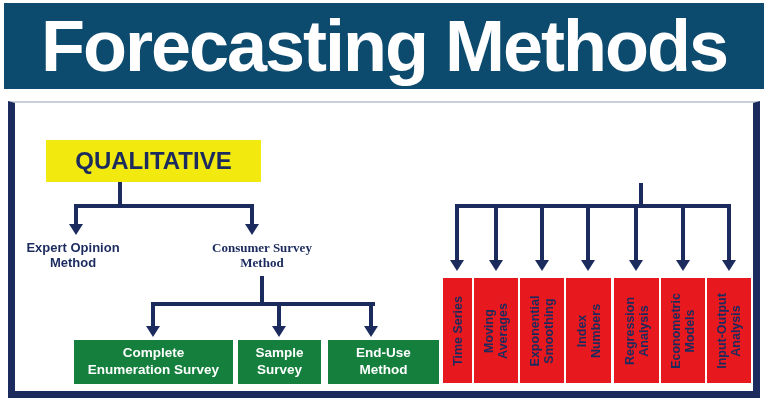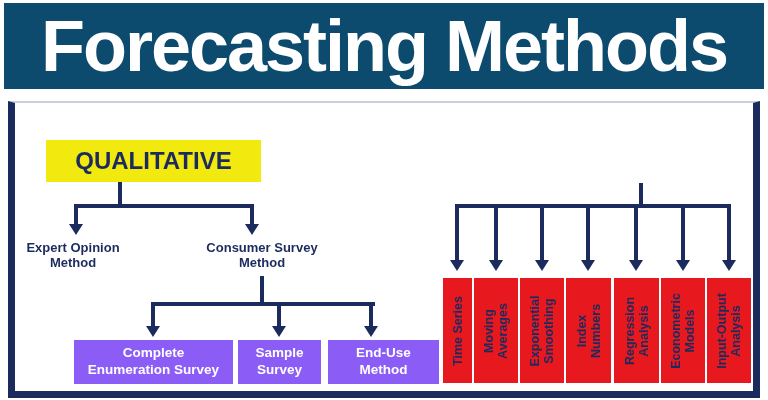--- a/index.html
+++ b/index.html
@@ -29,21 +29,21 @@
   .arrowhead{
     position:absolute;width:0;height:0;
     border-left:7px solid transparent;border-right:7px solid transparent;
     border-top:11px solid #1b2b5e;
   }
   .leaf-label{
     position:absolute;color:#1b2b5e;font-weight:bold;font-size:13px;line-height:1.15;
     text-align:center;white-space:pre-line;
   }
   .navy-box{
-    position:absolute;top:340px;height:44px;background:#8b5cf6;color:#ffffff;
+    position:absolute;top:340px;height:44px;background:#15803d;color:#ffffff;
     display:flex;align-items:center;justify-content:center;text-align:center;
     font-weight:bold;font-size:13.5px;line-height:1.25;white-space:pre-line;
   }
   .red-vbox{position:absolute;top:278px;height:105px;background:#e8181f;}
   .red-vbox .vlabel{
     position:absolute;left:50%;top:50%;
     transform:translate(-50%,-50%) rotate(-90deg);
     width:98px;text-align:center;white-space:pre-line;
     color:#1b2b5e;font-weight:bold;font-size:12.5px;line-height:1.12;
   }
@@ -65,21 +65,21 @@
 
   <div class="line" style="left:118px;top:182px;width:4px;height:26px;"></div>
   <div class="line" style="left:74px;top:204px;width:180px;height:4px;"></div>
   <div class="line" style="left:74px;top:204px;width:4px;height:22px;"></div>
   <div class="arrowhead" style="left:69px;top:224px;"></div>
   <div class="line" style="left:250px;top:204px;width:4px;height:22px;"></div>
   <div class="arrowhead" style="left:245px;top:224px;"></div>
 
   <div class="leaf-label" style="left:10px;top:241px;width:126px;">Expert Opinion
 Method</div>
-  <div class="leaf-label" style="left:197px;top:241px;width:130px;">Consumer Survey
+  <div class="leaf-label" style="left:197px;top:241px;width:130px;font-family:Liberation Serif, serif;">Consumer Survey
 Method</div>
 
   <div class="line" style="left:260px;top:276px;width:4px;height:28px;"></div>
   <div class="line" style="left:151px;top:302px;width:224px;height:4px;"></div>
   <div class="line" style="left:151px;top:302px;width:4px;height:26px;"></div>
   <div class="arrowhead" style="left:146px;top:326px;"></div>
   <div class="line" style="left:277px;top:302px;width:4px;height:26px;"></div>
   <div class="arrowhead" style="left:272px;top:326px;"></div>
   <div class="line" style="left:369px;top:302px;width:4px;height:26px;"></div>
   <div class="arrowhead" style="left:364px;top:326px;"></div>

